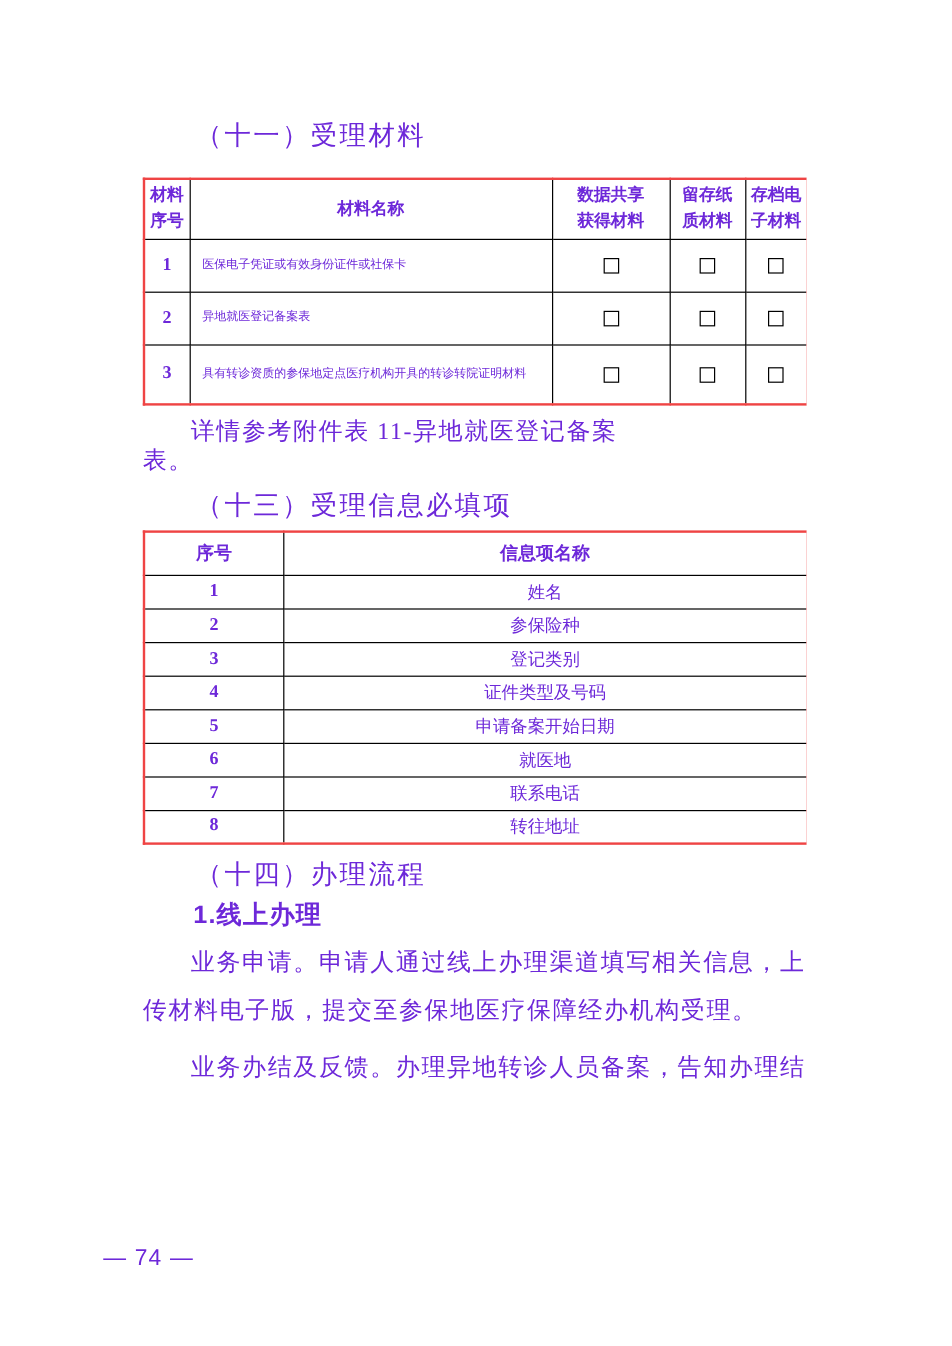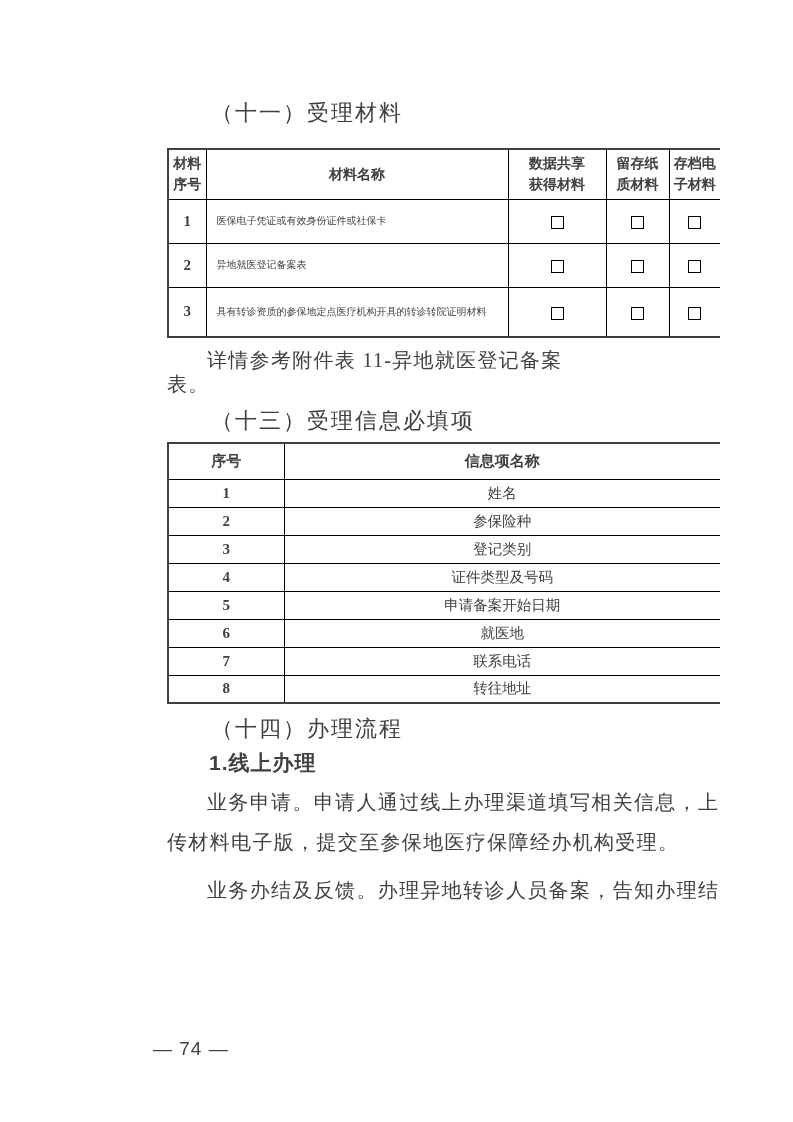--- a/index.html
+++ b/index.html
@@ -1,40 +1,39 @@
 <!DOCTYPE html>
 <html><head>
 <meta charset="utf-8">
 <style>
   * { margin:0; padding:0; box-sizing:border-box; }
   html,body { background:#ffffff; }
   .page {
     position:relative;
     width:672px; height:1122px;
     background:#ffffff;
-    color:#404040;
+    color:#6d28d9;
     font-family:"Liberation Serif","DejaVu Serif",serif;
     overflow:hidden;
-    margin-left:48px;
   }
   .content { padding:100px 120px 0 119px; }
 
   
   .sec-heading {
     font-size:22px; font-weight:normal;
     letter-spacing:2px;
     line-height:26px;
     padding-left:44px;
   }
   .mt-h12 { margin-top:14px; }
   .mt-h13 { margin-top:12px; }
   .mt-h14 { margin-top:12px; }
 
   
-  table { border-collapse:collapse; table-layout:fixed; width:553px; border:2px solid #404040; }
+  table { border-collapse:collapse; table-layout:fixed; width:553px; border:2px solid #ef4444; }
   th, td { border:1px solid #000; vertical-align:middle; }
 
   .t1 { margin-top:22px; }
   .t1 th { font-size:14px; font-weight:bold; text-align:center; line-height:21px; white-space:pre-line; height:50px; }
   .t1 td.num { text-align:center; font-weight:bold; font-size:15px; }
   .t1 td.name { font-size:10px; line-height:20px; padding:2px 8px 2px 10px; text-align:left; }
   .t1 td.check { text-align:center; }
   .t1 tr.r1 td, .t1 tr.r2 td { height:44px; }
   .t1 tr.r3 td { height:50px; }
 
@@ -63,21 +62,21 @@
     font-family:"Liberation Sans","DejaVu Sans",sans-serif;
     font-weight:bold; font-size:21px; line-height:22px;
     padding-left:42px; letter-spacing:1px;
   }
 
   .para { margin-top:8px; }
   .para .line { font-size:20px; letter-spacing:1.35px; line-height:40px; white-space:nowrap; }
   .para .line.first { text-indent:2em; }
 
   .footer {
-    position:absolute; left:105px; top:1038px;
+    position:absolute; left:86px; top:1038px;
     font-family:"Liberation Sans","DejaVu Sans",sans-serif;
     font-size:19px; letter-spacing:1px;
   }
 </style>
 </head>
 <body>
 
 <div class="page">
   <div class="content">
 

